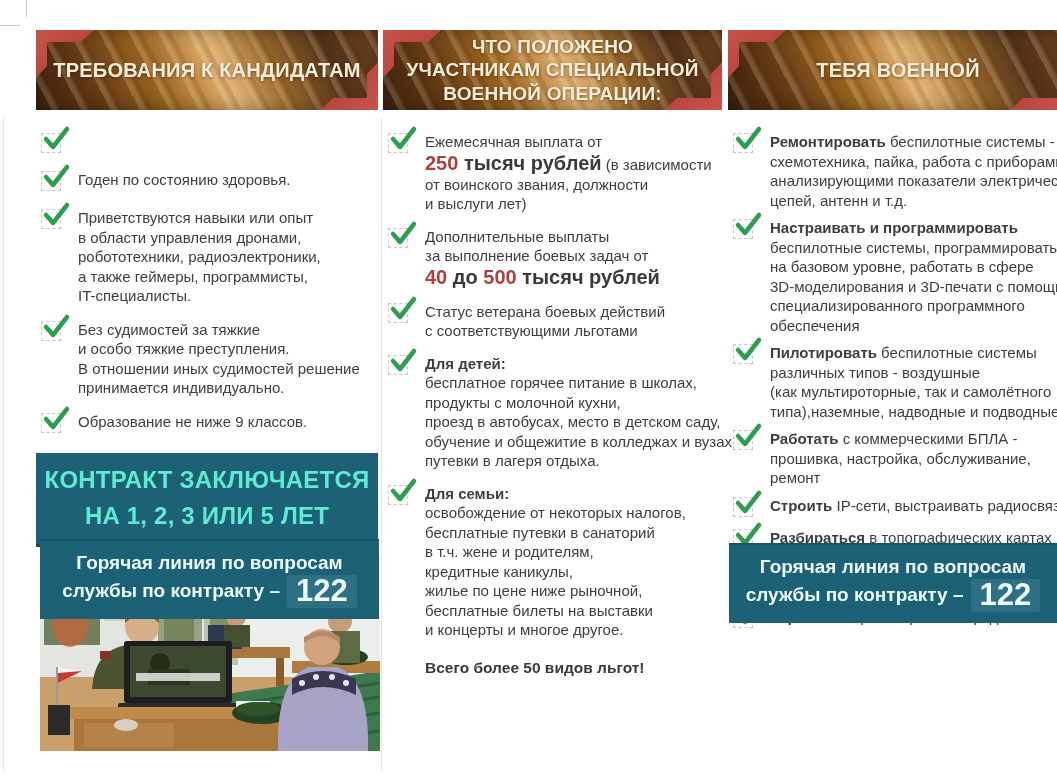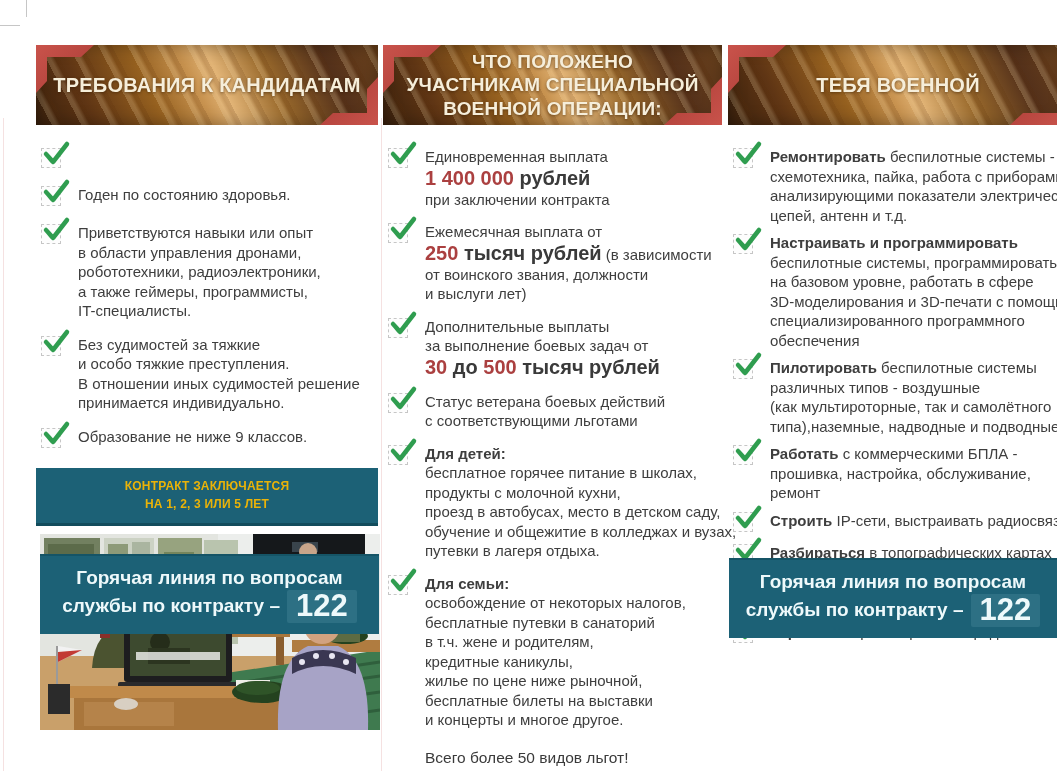--- a/index.html
+++ b/index.html
@@ -10,21 +10,21 @@
   }
   
   .cropmark{position:absolute;background:#a8a8a8;opacity:.65;}
   .cm-v{left:26px;top:0;width:1px;height:17px;}
   .cm-h{left:0;top:25px;width:20px;height:1px;}
   .foldline{position:absolute;top:118px;bottom:10px;width:1px;background:rgba(225,170,170,.35);}
   .fl-1{left:3px;}
   .fl-2{left:381px;}
 
   
-  .col{position:absolute;top:45px;height:612px;}
+  .col{position:absolute;top:30px;height:612px;}
   .col-left{left:36px;width:342px;}
   .col-mid{left:383px;width:339px;}
   .col-right{left:728px;width:329px;}
 
   
   .banner{
     position:relative;height:80px;display:flex;align-items:center;justify-content:center;
     text-align:center;overflow:hidden;
     background:
       repeating-linear-gradient(62deg,
@@ -61,26 +61,26 @@
     position:absolute;left:5px;top:1px;width:20px;height:20px;
     border:1px dashed #c6c6c6;background:#fdfdfd;box-sizing:border-box;
   }
   .checkbox svg{position:absolute;left:1px;top:-8px;overflow:visible;}
 
   .seg-red{color:#ab4040;font-weight:bold;font-size:20px;line-height:1.15;}
   .seg-big{color:#3a3a3a;font-weight:bold;font-size:20px;line-height:1.15;}
   .seg-bold{font-weight:bold;}
 
   .mid-footer{
-    margin:19px 0 0 42px;font-size:15.5px;font-weight:normal;color:#3a3a3a;white-space:pre;
+    margin:19px 0 0 42px;font-size:15.5px;font-weight:bold;color:#3a3a3a;white-space:pre;
   }
 
   
   .contract-banner{
-    margin-top:17px;background:#1c6176;color:#eab308;font-weight:bold;font-size:12px;
+    margin-top:17px;background:#1c6176;color:#5eead4;font-weight:bold;font-size:24px;
     text-align:center;padding:9px 0 10px;line-height:1.5;white-space:pre-line;
     border-bottom:3px solid #124c5c;letter-spacing:.2px;
   }
   .hotline{
     position:absolute;background:#1c6176;color:#eef9fb;text-align:center;
     font-weight:bold;font-size:19px;line-height:1.35;padding:9px 0 11px;
     border-top:2px solid #155466;
   }
   .hotline-left{left:4px;right:-1px;bottom:23px;}
   .hotline-right{left:1px;width:328px;bottom:19px;}
@@ -266,44 +266,34 @@
 ВОЕННОЙ ОПЕРАЦИИ:</div>
   </div>
 
   <div class="items items-mid">
     <div class="item">
       <span class="checkbox">
           <svg width="27" height="26" viewBox="0 0 27 26">
             <path d="M3 13 C6 16,8 19,10 21 L24 3" fill="none" stroke="#2f9d4f" stroke-width="4.5" stroke-linecap="round" stroke-linejoin="round"></path>
           </svg>
         </span>
-      <div class="item-text"><span>Единовременная выплата
-</span><span class="seg-red">1 400 000</span><span class="seg-big"> рублей</span><span>
-при заключении контракта</span></div>
-    </div>
-    <div class="item">
-      <span class="checkbox">
-          <svg width="27" height="26" viewBox="0 0 27 26">
-            <path d="M3 13 C6 16,8 19,10 21 L24 3" fill="none" stroke="#2f9d4f" stroke-width="4.5" stroke-linecap="round" stroke-linejoin="round"></path>
-          </svg>
-        </span>
       <div class="item-text"><span>Ежемесячная выплата от
 </span><span class="seg-red">250</span><span class="seg-big"> тысяч рублей</span><span> (в зависимости
 от воинского звания, должности
 и выслуги лет)</span></div>
     </div>
     <div class="item">
       <span class="checkbox">
           <svg width="27" height="26" viewBox="0 0 27 26">
             <path d="M3 13 C6 16,8 19,10 21 L24 3" fill="none" stroke="#2f9d4f" stroke-width="4.5" stroke-linecap="round" stroke-linejoin="round"></path>
           </svg>
         </span>
       <div class="item-text"><span>Дополнительные выплаты
 за выполнение боевых задач от
-</span><span class="seg-red">30</span><span class="seg-big"> до </span><span class="seg-red">500</span><span class="seg-big"> тысяч рублей</span></div>
+</span><span class="seg-red">40</span><span class="seg-big"> до </span><span class="seg-red">500</span><span class="seg-big"> тысяч рублей</span></div>
     </div>
     <div class="item">
       <span class="checkbox">
           <svg width="27" height="26" viewBox="0 0 27 26">
             <path d="M3 13 C6 16,8 19,10 21 L24 3" fill="none" stroke="#2f9d4f" stroke-width="4.5" stroke-linecap="round" stroke-linejoin="round"></path>
           </svg>
         </span>
       <div class="item-text"><span>Статус ветерана боевых действий
 с соответствующими льготами</span></div>
     </div>

